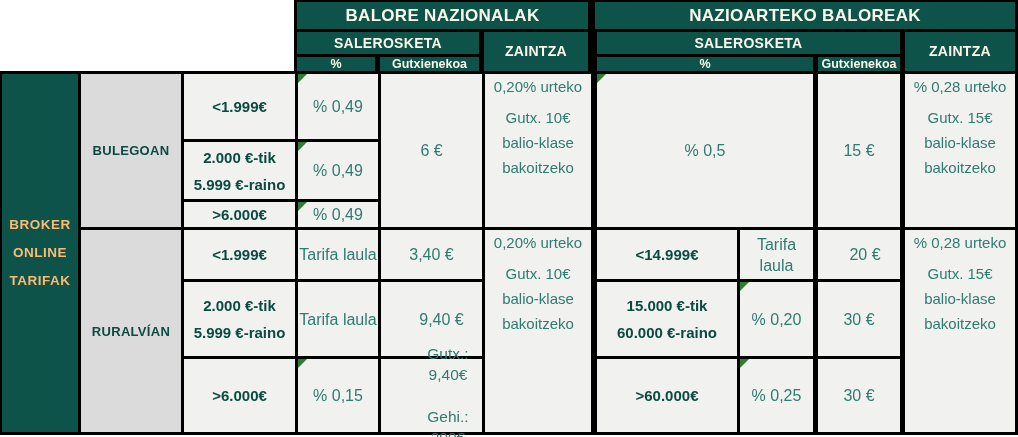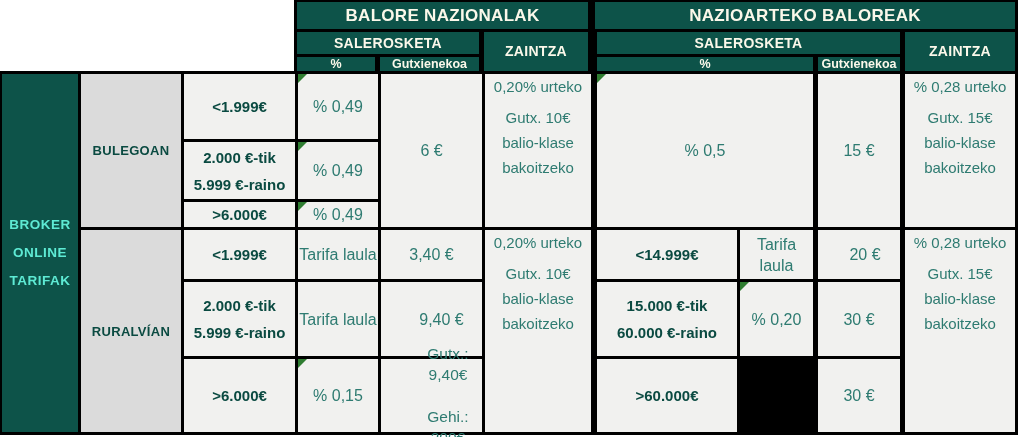--- a/index.html
+++ b/index.html
@@ -8,21 +8,21 @@
   .cell{
     position:absolute;background:#f1f1ef;display:flex;align-items:center;justify-content:center;
     text-align:center;color:#2e7b71;font-size:16px;white-space:pre-line;box-sizing:border-box;line-height:21px;
   }
   .hdr{background:#0d5349;color:#fbf8ea;font-weight:bold;}
   .t-big{font-size:17px;letter-spacing:.3px;}
   .t-mid{font-size:14px;letter-spacing:.3px;}
   .t-sml{font-size:12.5px;}
   .tier{font-weight:bold;color:#0a4a41;font-size:15px;line-height:27px;}
   .side{background:#dbdbdb;font-weight:bold;color:#0a4a41;font-size:13px;letter-spacing:.3px;}
-  .broker{background:#0d5349;color:#5eead4;font-weight:bold;font-size:13.5px;line-height:28px;letter-spacing:.5px;}
+  .broker{background:#0d5349;color:#fdba74;font-weight:bold;font-size:13.5px;line-height:28px;letter-spacing:.5px;}
   .flag::before{content:"";position:absolute;top:0;left:0;width:0;height:0;
     border-top:9px solid #2f7d31;border-right:9px solid transparent;}
   .custody{flex-direction:column;justify-content:flex-start;font-size:15px;line-height:25px;}
   .custody .rate{display:block;margin-bottom:6px;}
   .gapped{line-height:21px;padding-left:33px;}
 </style>
 </head>
 <body>
 
 <div id="canvas">
@@ -90,20 +90,21 @@
 balio-klase
 bakoitzeko</span>
   </div>
 
   <div class="cell tier" style="left:597px;top:230px;width:140px;height:49px;">&lt;14.999€</div>
   <div class="cell tier" style="left:597px;top:282px;width:140px;height:74px;">15.000 €-tik
 60.000 €-raino</div>
   <div class="cell tier" style="left:597px;top:359px;width:140px;height:73px;">&gt;60.000€</div>
   <div class="cell" style="left:740px;top:230px;width:73px;height:49px;">Tarifa laula</div>
   <div class="cell flag" style="left:740px;top:282px;width:73px;height:74px;">% 0,20</div>
+  <div class="cell flag" style="left:740px;top:359px;width:73px;height:73px;">% 0,25</div>
   <div class="cell" style="left:818px;top:230px;width:82px;height:49px;padding-left:12px;">20 €</div>
   <div class="cell" style="left:818px;top:282px;width:82px;height:74px;">30 €</div>
   <div class="cell" style="left:818px;top:359px;width:82px;height:73px;">30 €</div>
   <div class="cell custody" style="left:905px;top:230px;width:110px;height:202px;">
     <span class="rate">% 0,28 urteko</span>
     <span>Gutx. 15€
 balio-klase
 bakoitzeko</span>
   </div>
 

